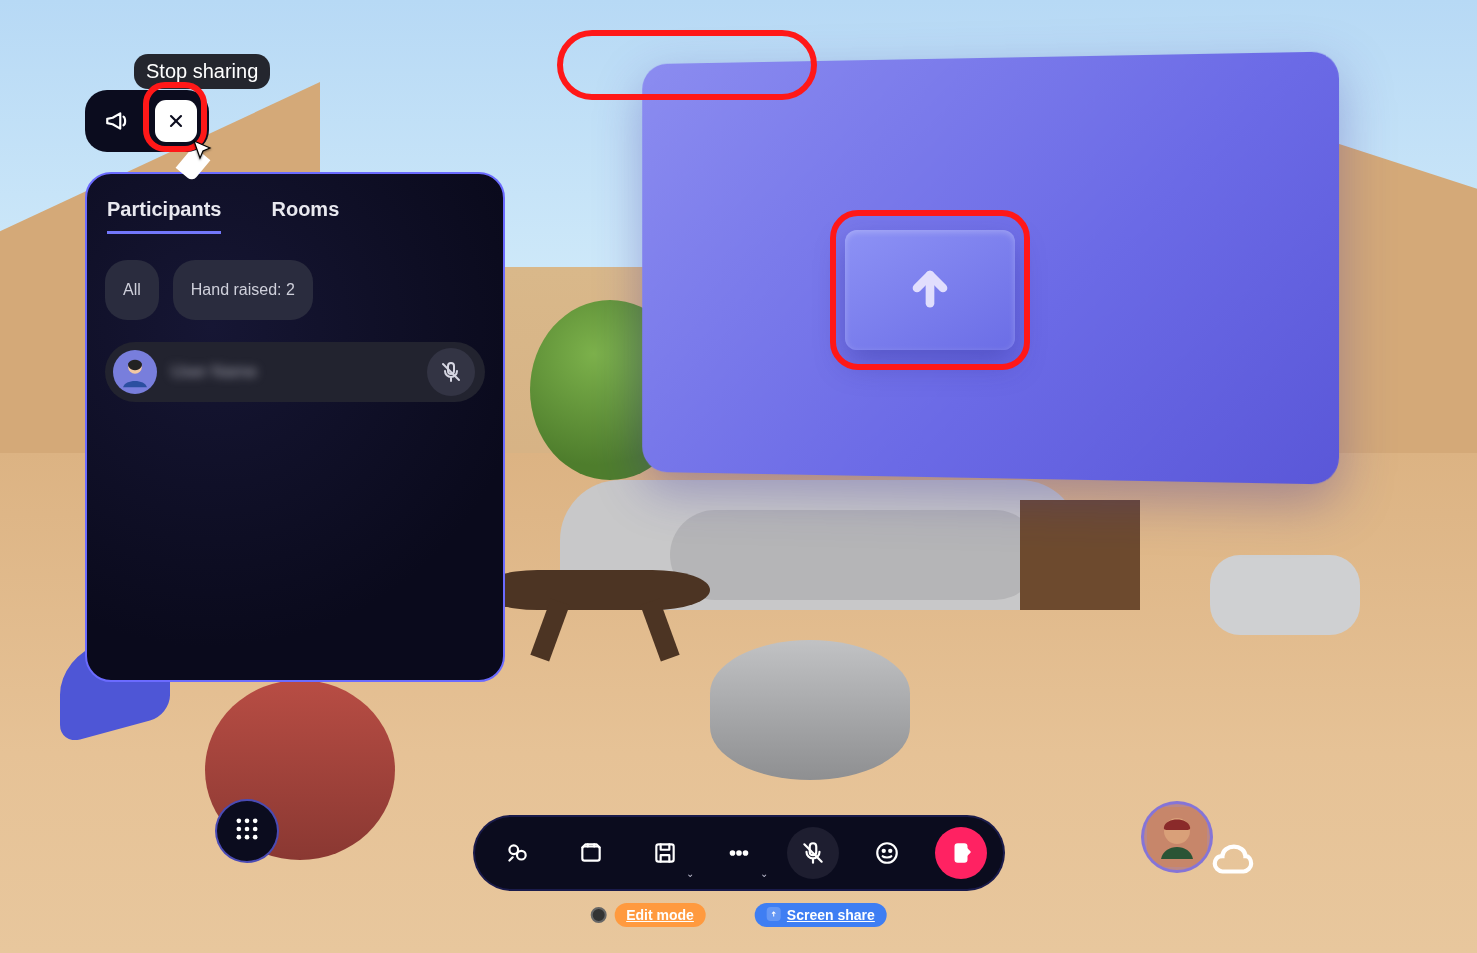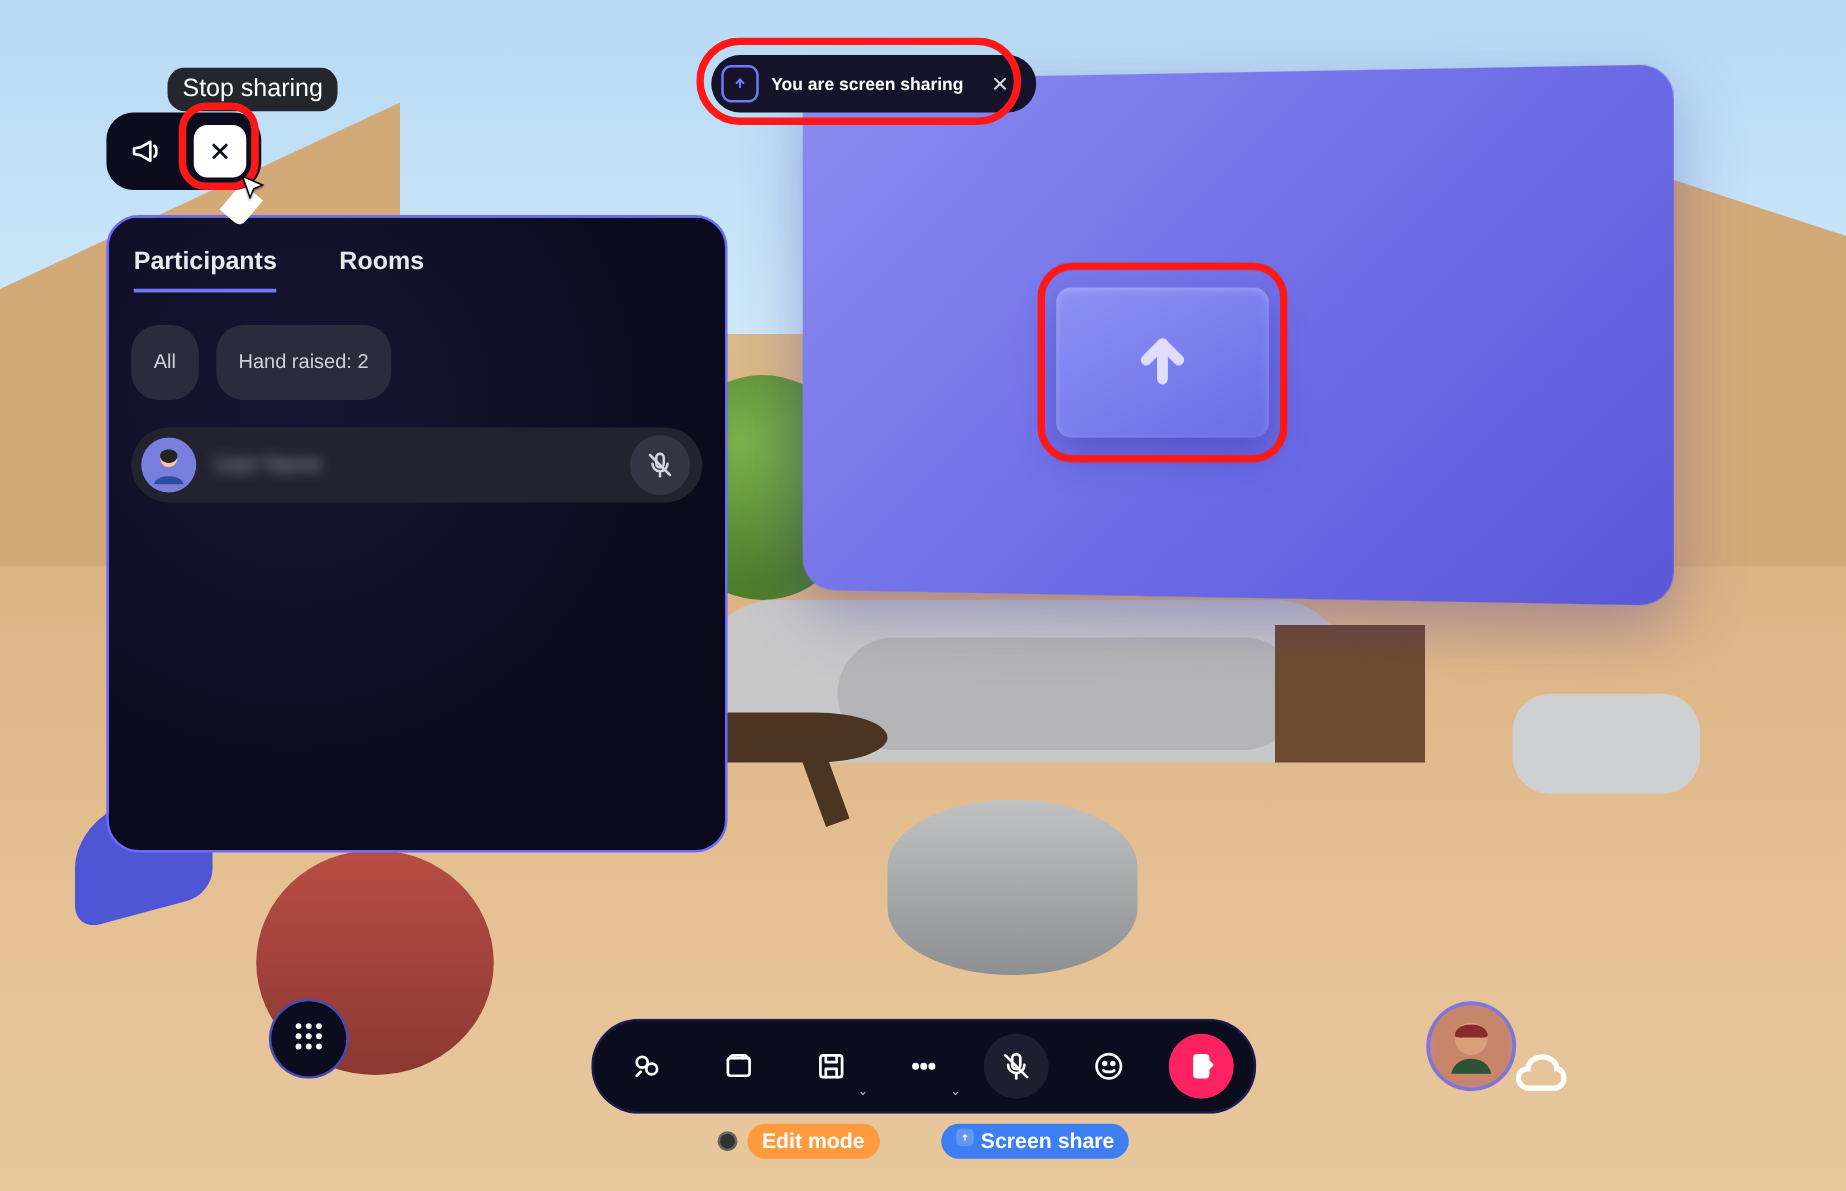--- a/index.html
+++ b/index.html
@@ -82,21 +82,21 @@
   .mini-btn svg{ width:26px;height:26px;stroke:#fff;stroke-width:2;fill:none;stroke-linecap:round;stroke-linejoin:round;}
   .mini-stop{ background:#fff; border-radius:11px; width:42px;height:42px;display:flex;align-items:center;justify-content:center;cursor:pointer; position:relative;}
   .mini-stop svg{ width:20px;height:20px;stroke:#0b0c1e;stroke-width:2.5;fill:none;stroke-linecap:round;}
   .mini-stop-hl{ position:absolute; left:143px; top:82px; width:64px;height:70px;border:6px solid #ff1818;border-radius:22px;z-index:21;pointer-events:none;}
   .cursor-dot{ position:absolute; left:190px; top:138px; z-index:22; width:24px;height:24px;}
   .cursor-dot svg{width:24px;height:24px; filter:drop-shadow(0 1px 1px rgba(0,0,0,.5));}
   .speech-tail{ position:absolute; left:182px; top:150px; width:22px;height:28px; background:#fff; transform:rotate(40deg); border-radius:0 0 6px 0; z-index:18;}
 
   
   .panel{
-    position:absolute; left:85px; top:172px; width:497px; height:510px; z-index:15;
+    position:absolute; left:85px; top:172px; width:420px; height:510px; z-index:15;
     background:radial-gradient(circle at 30% 30%,#161634,#0a0a1c 70%);
     border:2px solid #6b6bff; border-radius:26px; padding:20px 18px 18px;
     color:#eaeaf3;
   }
   .panel-tabs{ display:flex; gap:50px; font-size:20px; font-weight:600; padding:4px 2px 0;}
   .panel-tab{ cursor:pointer; padding-bottom:10px; color:#e8e8ef;}
   .panel-tab.active{ border-bottom:3px solid #7277fb;}
   .panel-filters{ display:flex; gap:14px; margin-top:26px;}
   .chip{ background:#2a2c3e; color:#cfd0db; padding:21px 18px; border-radius:22px; font-size:16px; cursor:pointer;}
   .participant-row{
@@ -135,21 +135,21 @@
     background:#b88; border:3px solid #6b6bffaa; z-index:30; overflow:hidden;
     display:flex;align-items:center;justify-content:center;cursor:pointer;}
   .profile svg{ width:60px;height:60px;}
   .cloud{ position:absolute; right:222px; bottom:66px; z-index:29;}
   .cloud svg{width:46px;height:46px;stroke:#fff;stroke-width:2.2;fill:none;}
 
   
   .badges{ position:absolute; left:50%; bottom:26px; transform:translateX(-50%); z-index:30;
     display:flex; align-items:center; gap:8px;}
   .dot{ width:16px;height:16px;border-radius:50%;background:#333;border:2px solid #666;}
-  .badge{ font-size:17px; font-weight:600; padding:4px 12px; border-radius:14px; display:flex;align-items:flex-start;gap:6px;cursor:pointer;color:#fff;}
+  .badge{ font-size:14px; font-weight:600; padding:4px 12px; border-radius:14px; display:flex;align-items:flex-start;gap:6px;cursor:pointer;color:#fff;text-decoration:underline;}
   .badge.orange{ background:#ff9a3f;}
   .badge.blue{ background:#3e7ef3;margin-left:41px;}
   .badge .sq{ width:14px;height:14px;border-radius:4px;background:#fff3;display:flex;align-items:center;justify-content:center;}
   .badge .sq svg{width:10px;height:10px;stroke:#fff;stroke-width:2.5;fill:none;}
 </style>
 </head>
 <body>
 
 <div class="scene">
   <div class="wall-left"></div>
@@ -171,35 +171,20 @@
   <div class="share-tile">
     <span>
       <svg viewBox="0 0 24 24">
           <path d="M12 19V6"></path>
           <path d="M6 12l6-6 6 6"></path>
         </svg>
     </span>
   </div>
   <div class="share-tile-highlight"></div>
 
-  <div class="status-pill">
-    <div class="status-icon-box">
-      <svg viewBox="0 0 24 24">
-          <path d="M12 16V7"></path>
-          <path d="M8 11l4-4 4 4"></path>
-        </svg>
-    </div>
-    <span>You are screen sharing</span>
-    <div class="status-close">
-      <svg viewBox="0 0 24 24">
-          <path d="M6 6l12 12"></path>
-          <path d="M18 6L6 18"></path>
-        </svg>
-    </div>
-  </div>
   <div class="status-highlight"></div>
 
   <div class="tooltip">Stop sharing</div>
   <div class="mini-toolbar">
     <div class="mini-btn">
       <svg viewBox="0 0 24 24">
           <path d="M3 10v4l5 1 7 4V5l-7 4-5 1z"></path>
           <path d="M18 8c2 1 2 7 0 8"></path>
         </svg>
     </div>

